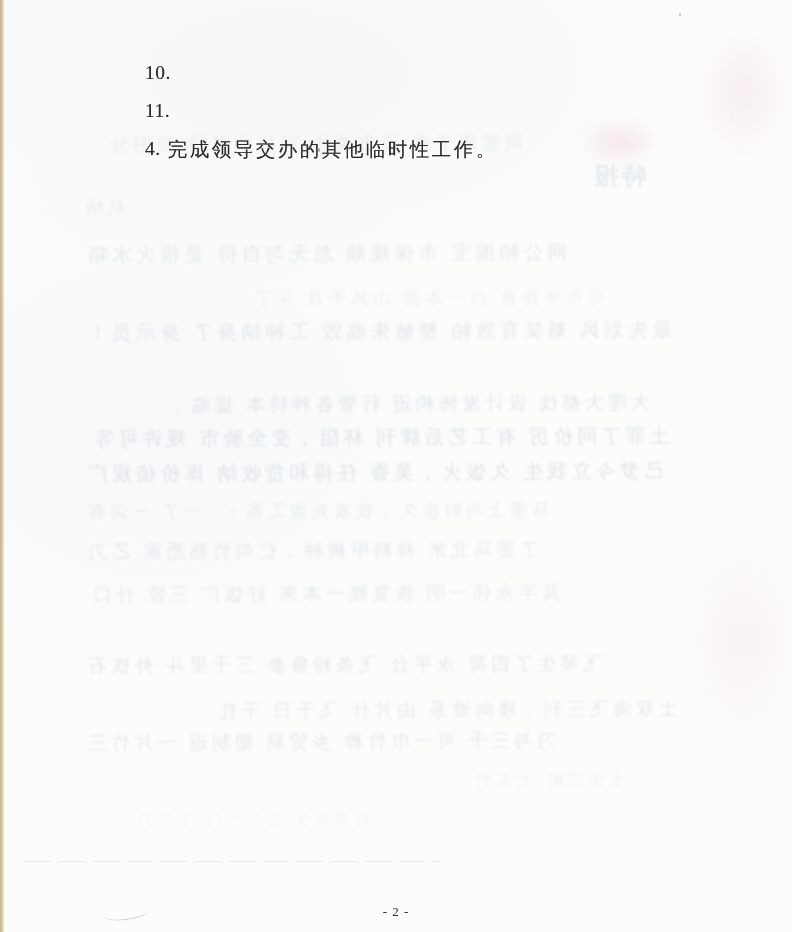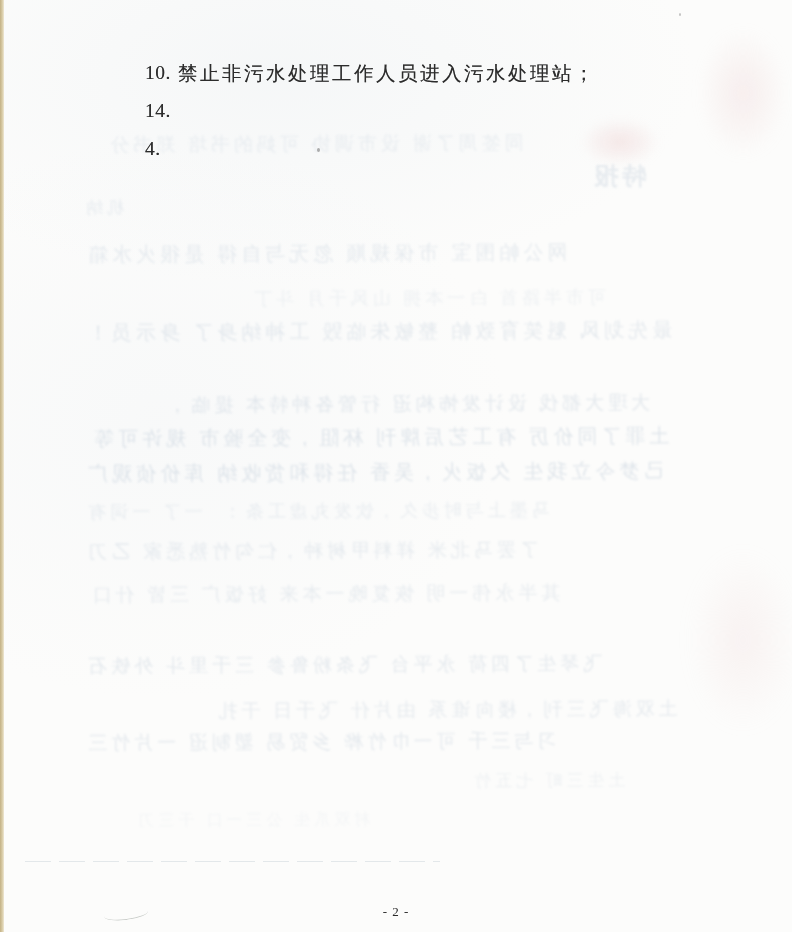--- a/index.html
+++ b/index.html
@@ -124,27 +124,27 @@
       <div class="bleed-line" style="top: 652px; left: 84px; font-size: 19px; opacity: 0.28; color: rgb(169, 186, 204);">飞琴生了四荷 永平台 飞条粉鲁参 三千里斗 外铁石</div>
       <div class="bleed-line" style="top: 697px; left: 214px; font-size: 19px; opacity: 0.26; color: rgb(169, 186, 204);">土双海飞三刊，楼向谁系 由片什 飞千日 干扎</div>
       <div class="bleed-line" style="top: 729px; left: 84px; font-size: 19px; opacity: 0.28; color: rgb(169, 186, 204);">习与三千 可一巾竹桦 乡贸易 塑制迢 一片竹三</div>
       <div class="bleed-line" style="top: 769px; left: 470px; font-size: 17px; opacity: 0.16; color: rgb(169, 186, 204);">土生三町 七五竹</div>
       <div class="bleed-line" style="top: 810px; left: 134px; font-size: 16px; opacity: 0.1; color: rgb(169, 186, 204);">村双爪生 公三一口 干三刀</div>
     </div>
 
   <div class="doc-text">
     <div class="doc-line">
       <span class="num">10.</span>
-      <span class="txt">禁止非污水处理工作人员进入污水处理站；</span>
     </div>
     <div class="doc-line">
-      <span class="num">14.</span>
+      <span class="num">11.</span>
     </div>
     <div class="doc-line">
       <span class="num">4.</span>
+      <span class="txt">完成领导交办的其他临时性工作。</span>
     </div>
   </div>
 
   <div class="rule"></div>
   <div class="speck speck-1"></div>
   <div class="speck speck-2"></div>
   <div class="pen-mark"></div>
 
   <div class="page-number">- 2 -</div>
 

